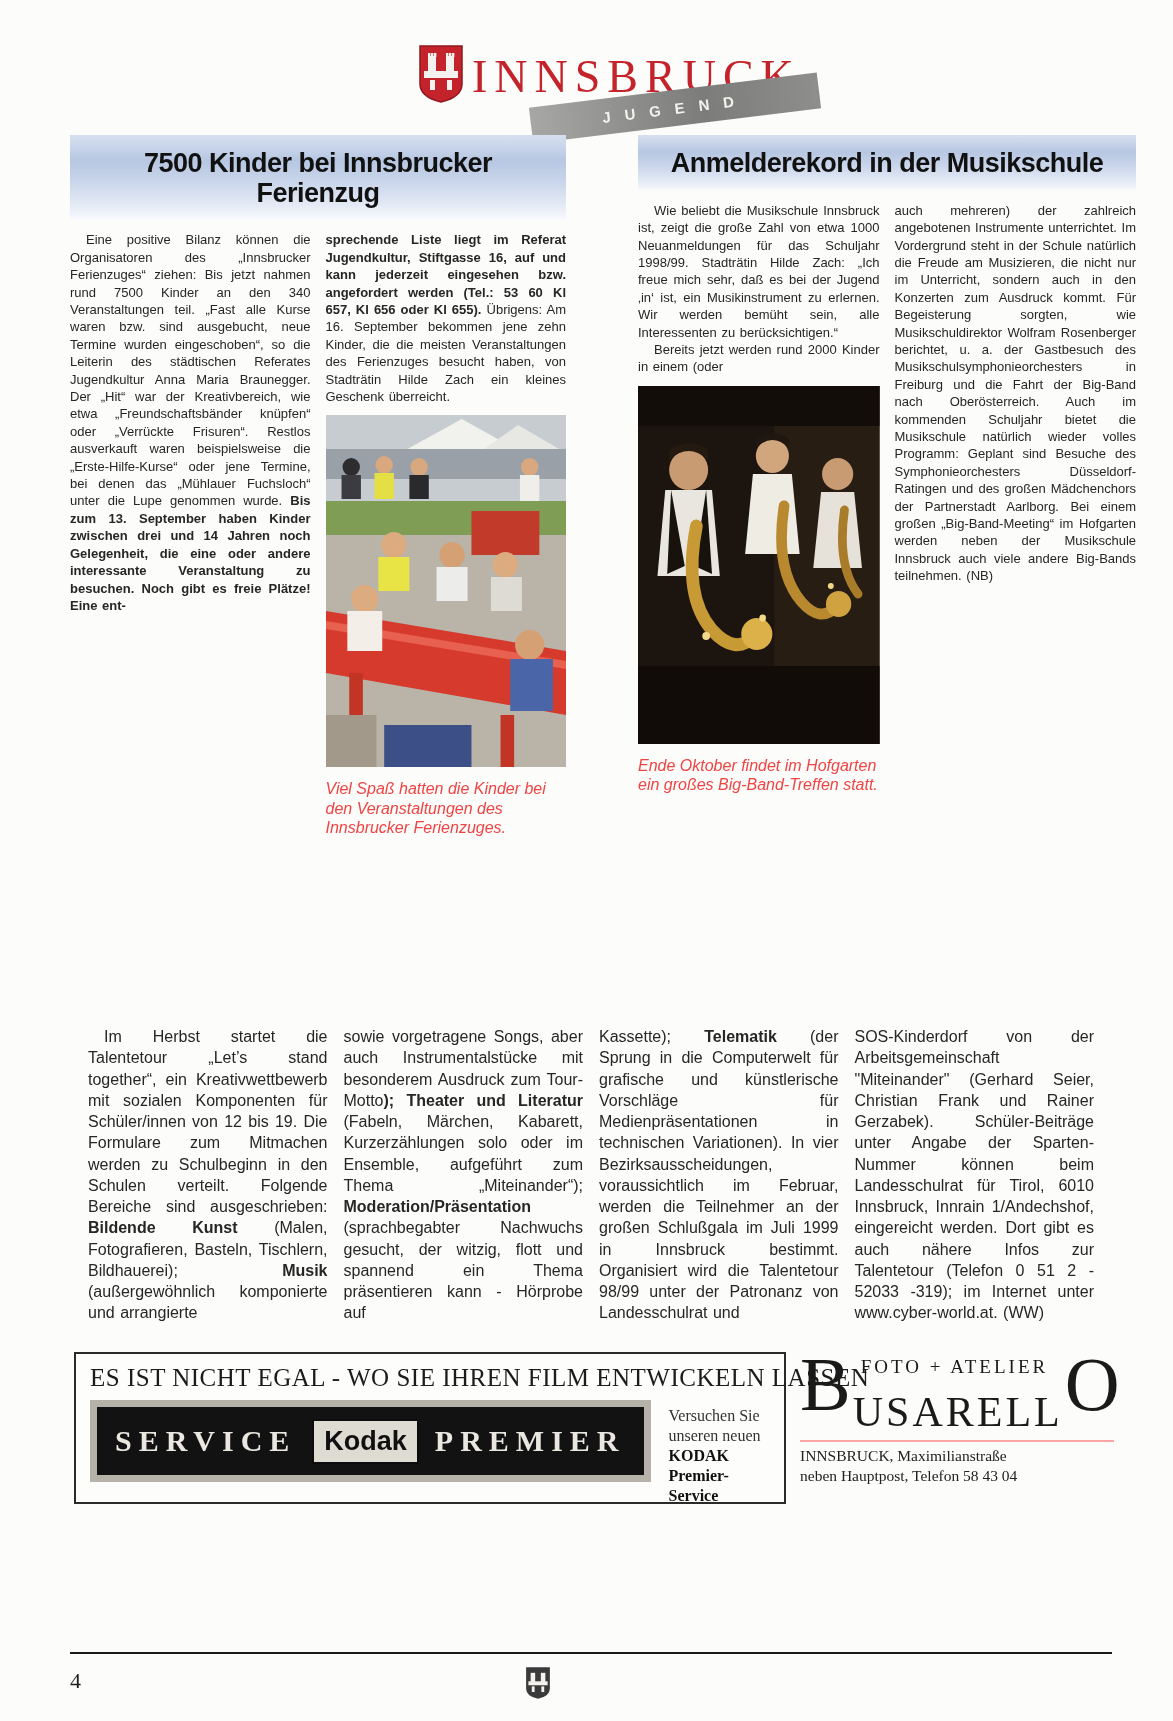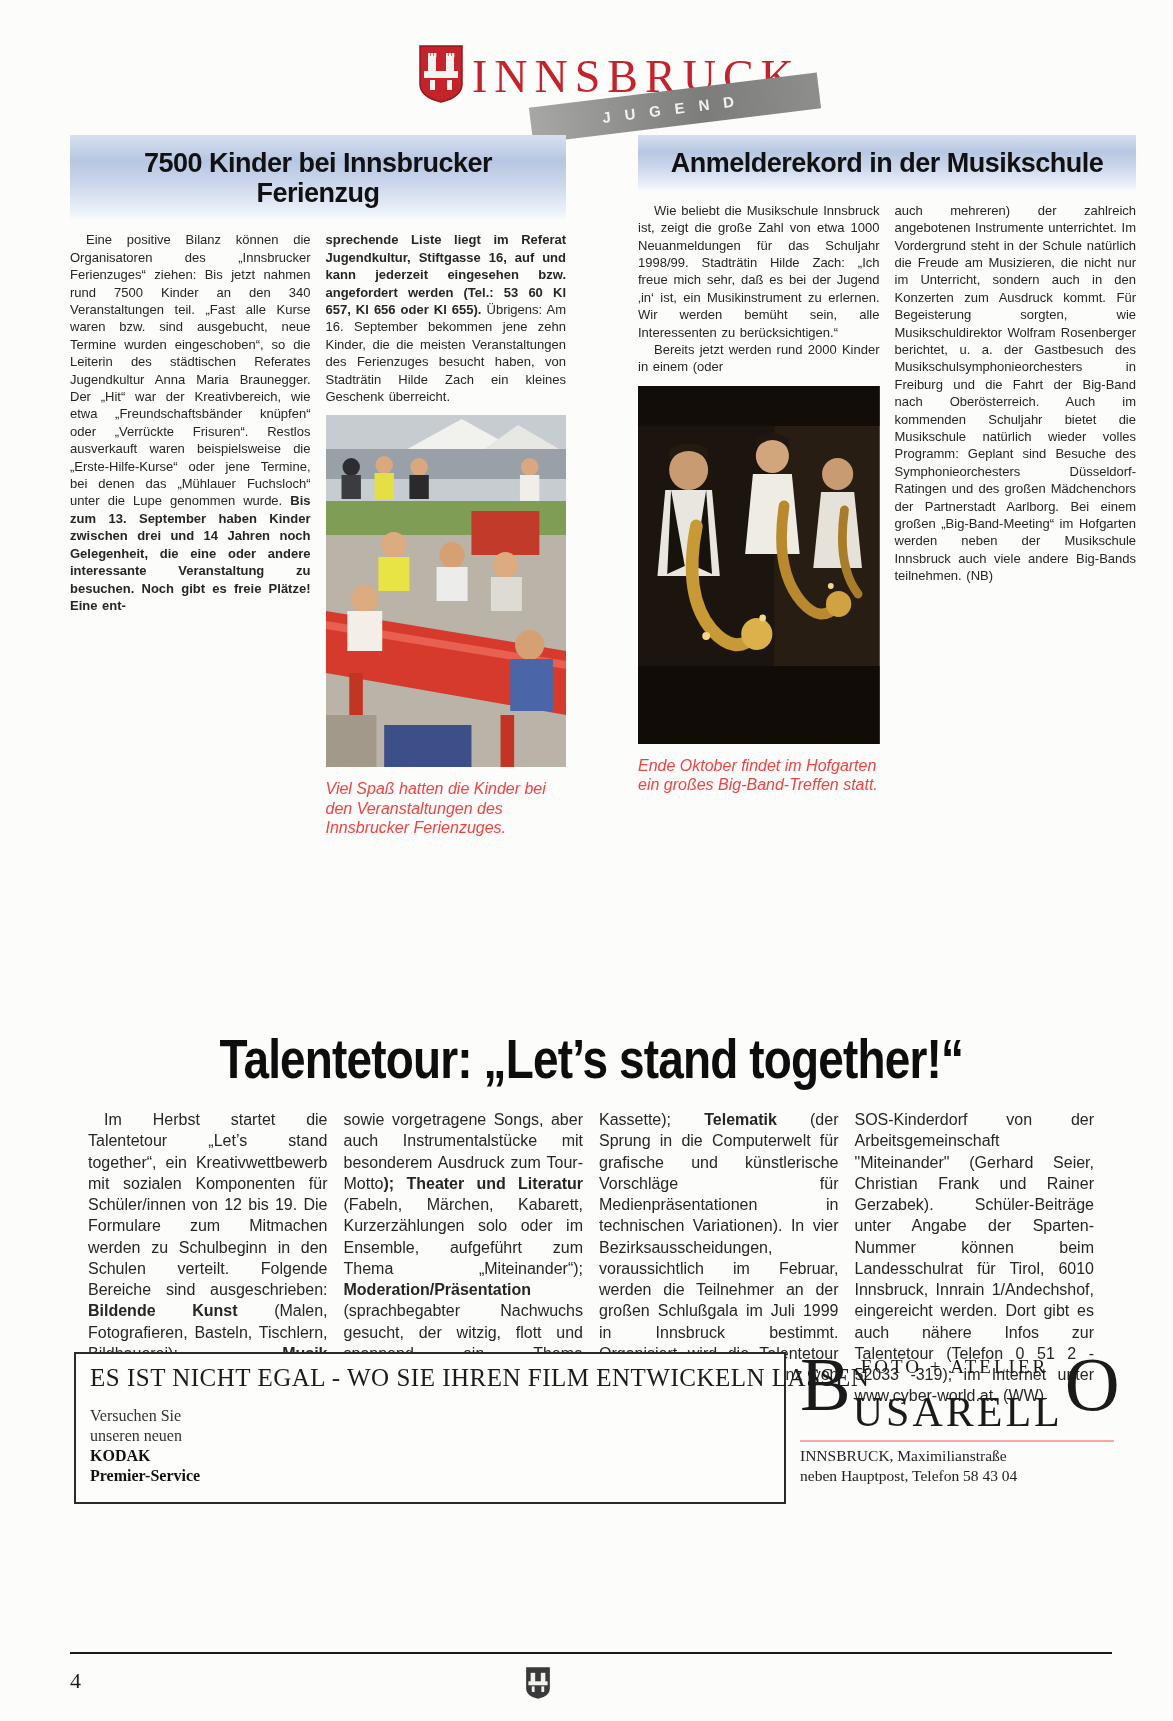--- a/index.html
+++ b/index.html
@@ -189,40 +189,46 @@
         </span>
         <p class="caption">Ende Oktober findet im Hofgarten ein großes Big-Band-Treffen statt.</p>
       </div>
       <div class="col">
         <p class="body-text">auch mehreren) der zahlreich angebotenen Instrumente unterrichtet. Im Vordergrund steht in der Schule natürlich die Freude am Musizieren, die nicht nur im Unterricht, sondern auch in den Konzerten zum Ausdruck kommt. Für Begeisterung sorgten, wie Musikschuldirektor Wolfram Rosenberger berichtet, u. a. der Gastbesuch des Musikschulsymphonieorchesters in Freiburg und die Fahrt der Big-Band nach Oberösterreich. Auch im kommenden Schuljahr bietet die Musikschule natürlich wieder volles Programm: Geplant sind Besuche des Symphonieorchesters Düsseldorf-Ratingen und des großen Mädchenchors der Partnerstadt Aarlborg. Bei einem großen „Big-Band-Meeting“ im Hofgarten werden neben der Musikschule Innsbruck auch viele andere Big-Bands teilnehmen. (NB)</p>
       </div>
     </div>
   </div>
 
   <div class="tal">
-    <h2 class="tal-title"><span>Talentetour: „Let’s stand together!“</span></h2>
     <div class="tal-cols">
       <div class="col">
         <p class="body-text indent"><span>Im Herbst startet die Talentetour „Let’s stand together“, ein Kreativwettbewerb mit sozialen Komponenten für Schüler/innen von 12 bis 19. Die Formulare zum Mitmachen werden zu Schulbeginn in den Schulen verteilt. Folgende Bereiche sind ausgeschrieben: </span><span class="b">Bildende Kunst</span><span> (Malen, Fotografieren, Basteln, Tischlern, Bildhauerei); </span><span class="b">Musik</span><span> (außergewöhnlich komponierte und arrangierte</span></p>
       </div>
       <div class="col">
         <p class="body-text"><span>sowie vorgetragene Songs, aber auch Instrumentalstücke mit besonderem Ausdruck zum Tour-Motto</span><span class="b">); Theater und Literatur</span><span> (Fabeln, Märchen, Kabarett, Kurzerzählungen solo oder im Ensemble, aufgeführt zum Thema „Miteinander“); </span><span class="b">Moderation/Präsentation</span><span> (sprachbegabter Nachwuchs gesucht, der witzig, flott und spannend ein Thema präsentieren kann - Hörprobe auf</span></p>
       </div>
       <div class="col">
         <p class="body-text"><span>Kassette); </span><span class="b">Telematik</span><span> (der Sprung in die Computerwelt für grafische und künstlerische Vorschläge für Medienpräsentationen in technischen Variationen). In vier Bezirksausscheidungen, voraussichtlich im Februar, werden die Teilnehmer an der großen Schlußgala im Juli 1999 in Innsbruck bestimmt. Organisiert wird die Talentetour 98/99 unter der Patronanz von Landesschulrat und</span></p>
       </div>
       <div class="col">
         <p class="body-text">SOS-Kinderdorf von der Arbeitsgemeinschaft "Miteinander" (Gerhard Seier, Christian Frank und Rainer Gerzabek). Schüler-Beiträge unter Angabe der Sparten-Nummer können beim Landesschulrat für Tirol, 6010 Innsbruck, Innrain 1/Andechshof, eingereicht werden. Dort gibt es auch nähere Infos zur Talentetour (Telefon 0 51 2 - 52033 -319); im Internet unter www.cyber-world.at. (WW)</p>
       </div>
     </div>
   </div>
 
   <div class="ad-box">
     <div class="ad-headline">ES IST NICHT EGAL - WO SIE IHREN FILM ENTWICKELN LASSEN</div>
     <div class="ad-row">
+      <div class="bar-frame">
+        <div class="bar">
+          <span class="svc">SERVICE</span>
+          <span class="kodak">Kodak</span>
+          <span class="svc">PREMIER</span>
+        </div>
+      </div>
       <div class="ad-side">
         <div>Versuchen Sie</div>
         <div>unseren neuen</div>
         <div class="b">KODAK</div>
         <div class="b">Premier-Service</div>
       </div>
     </div>
   </div>
 
   <div class="busarello">

